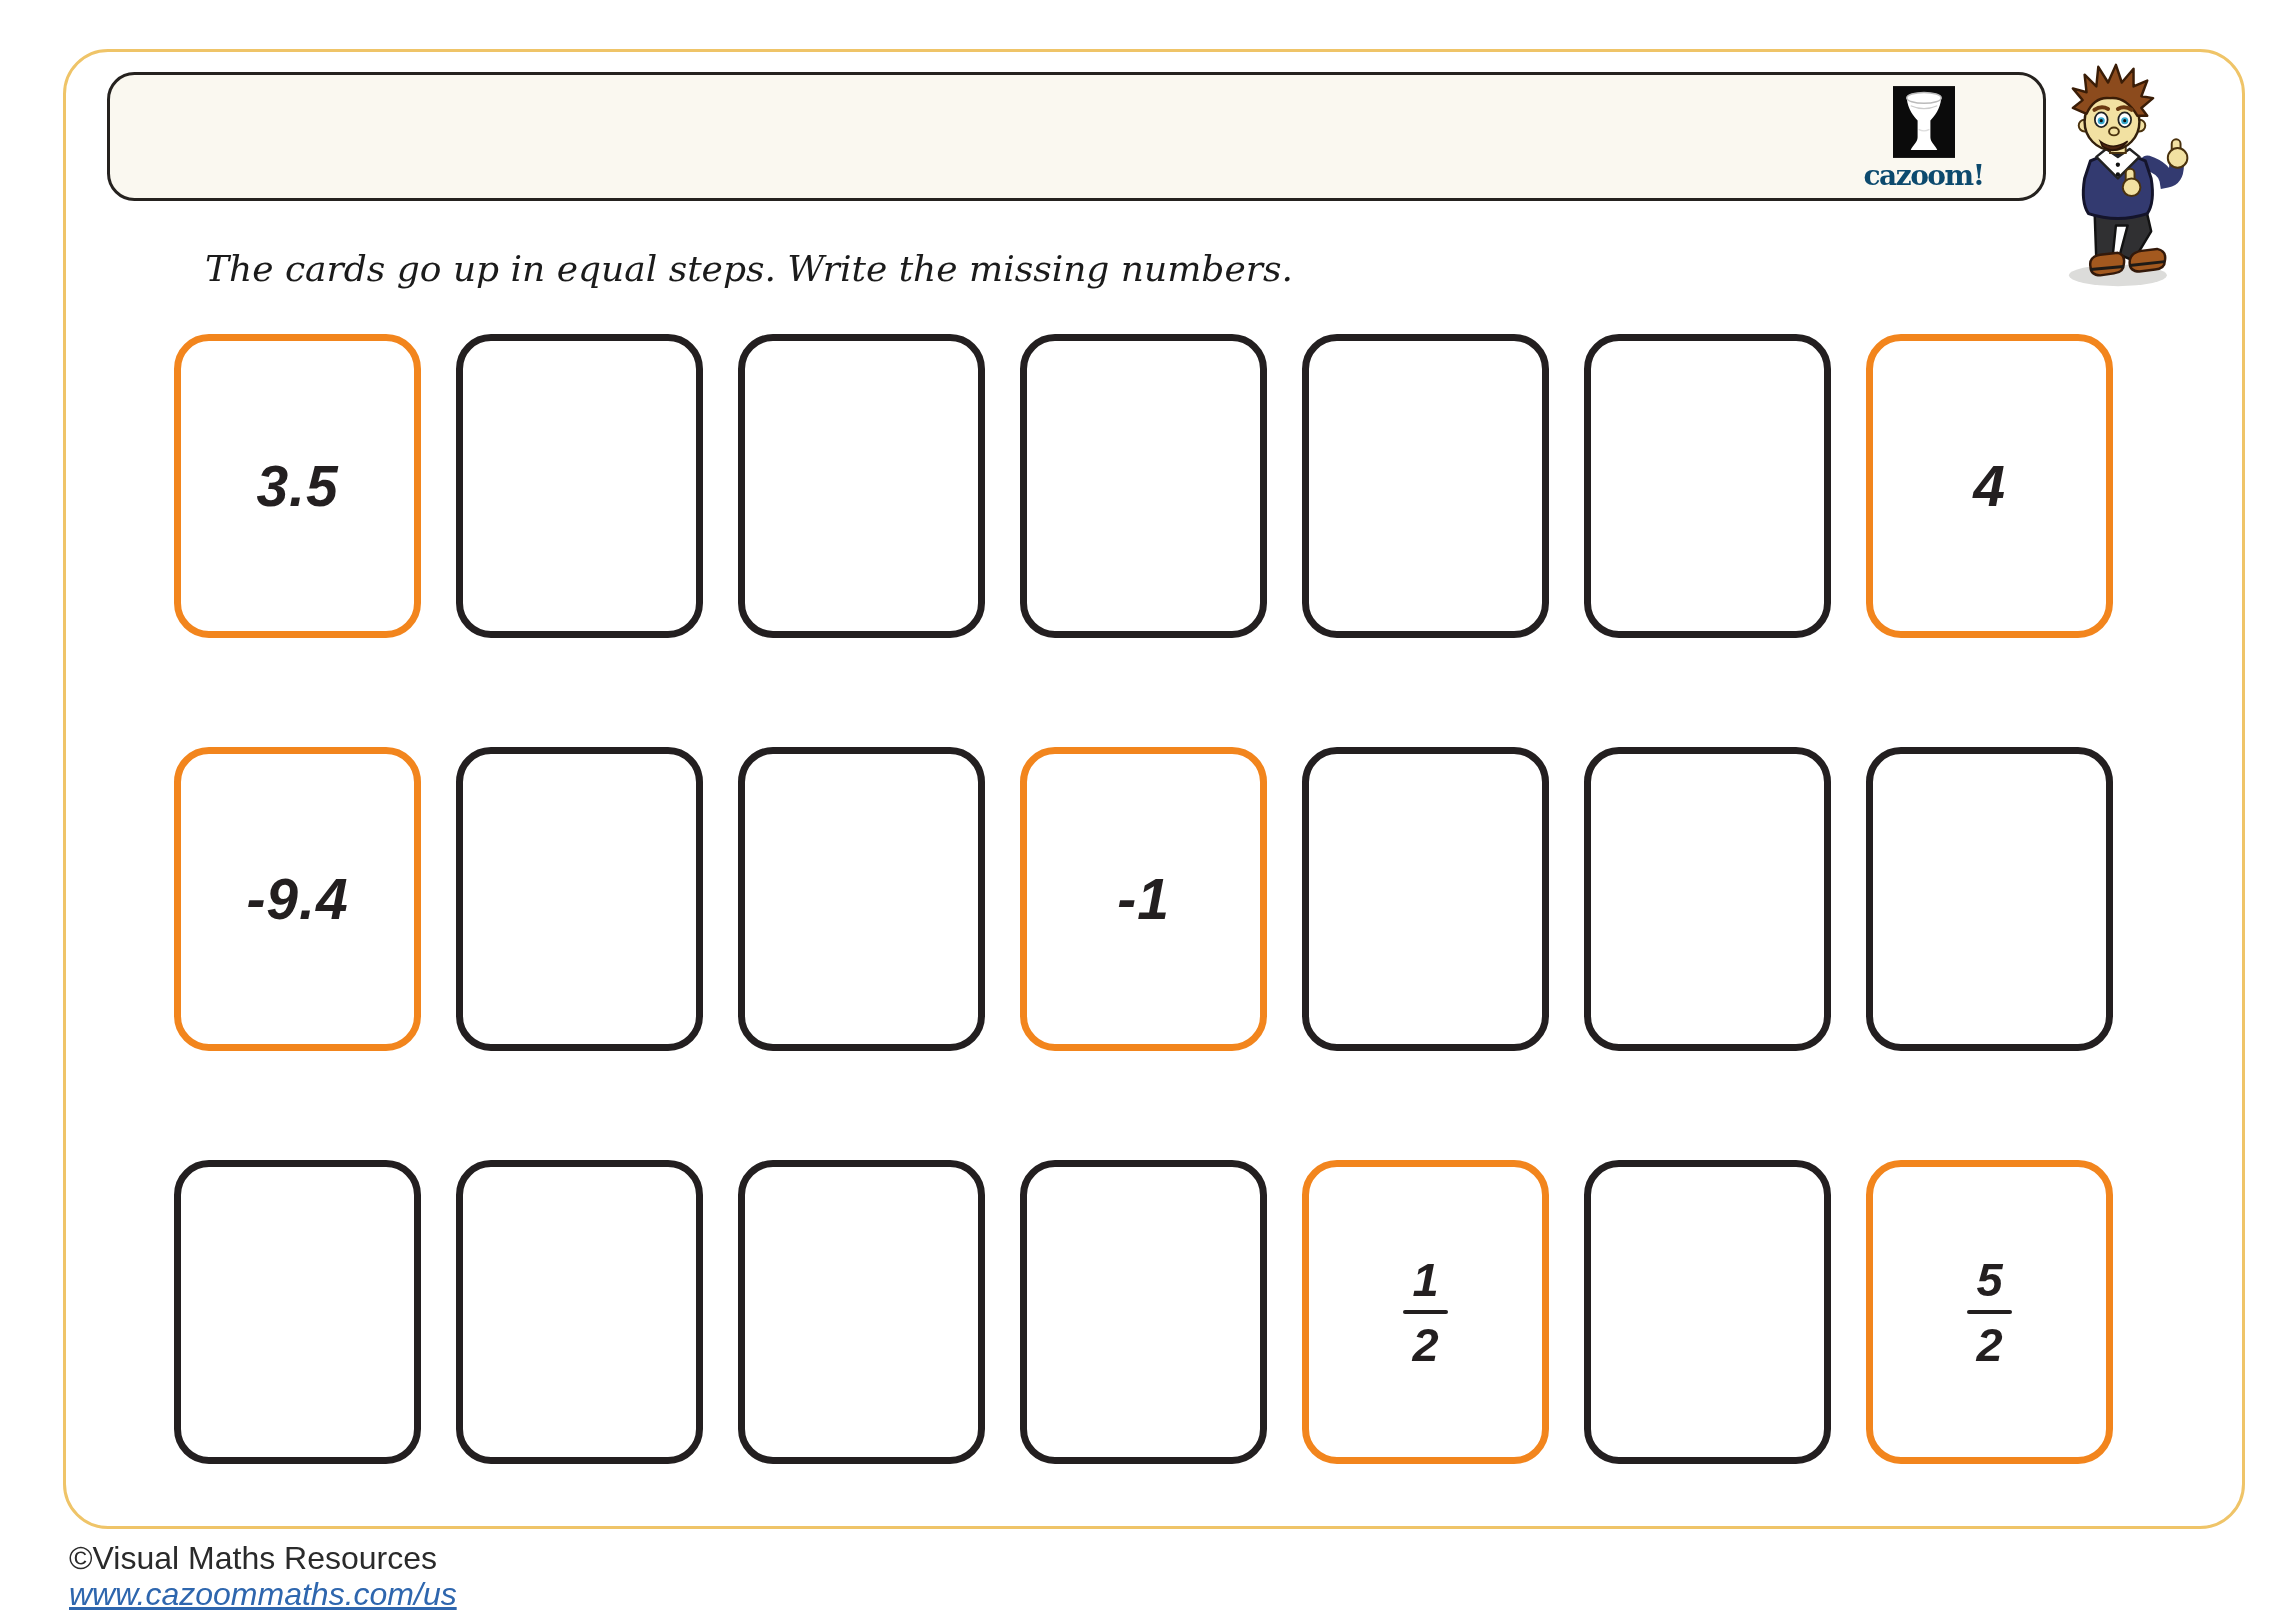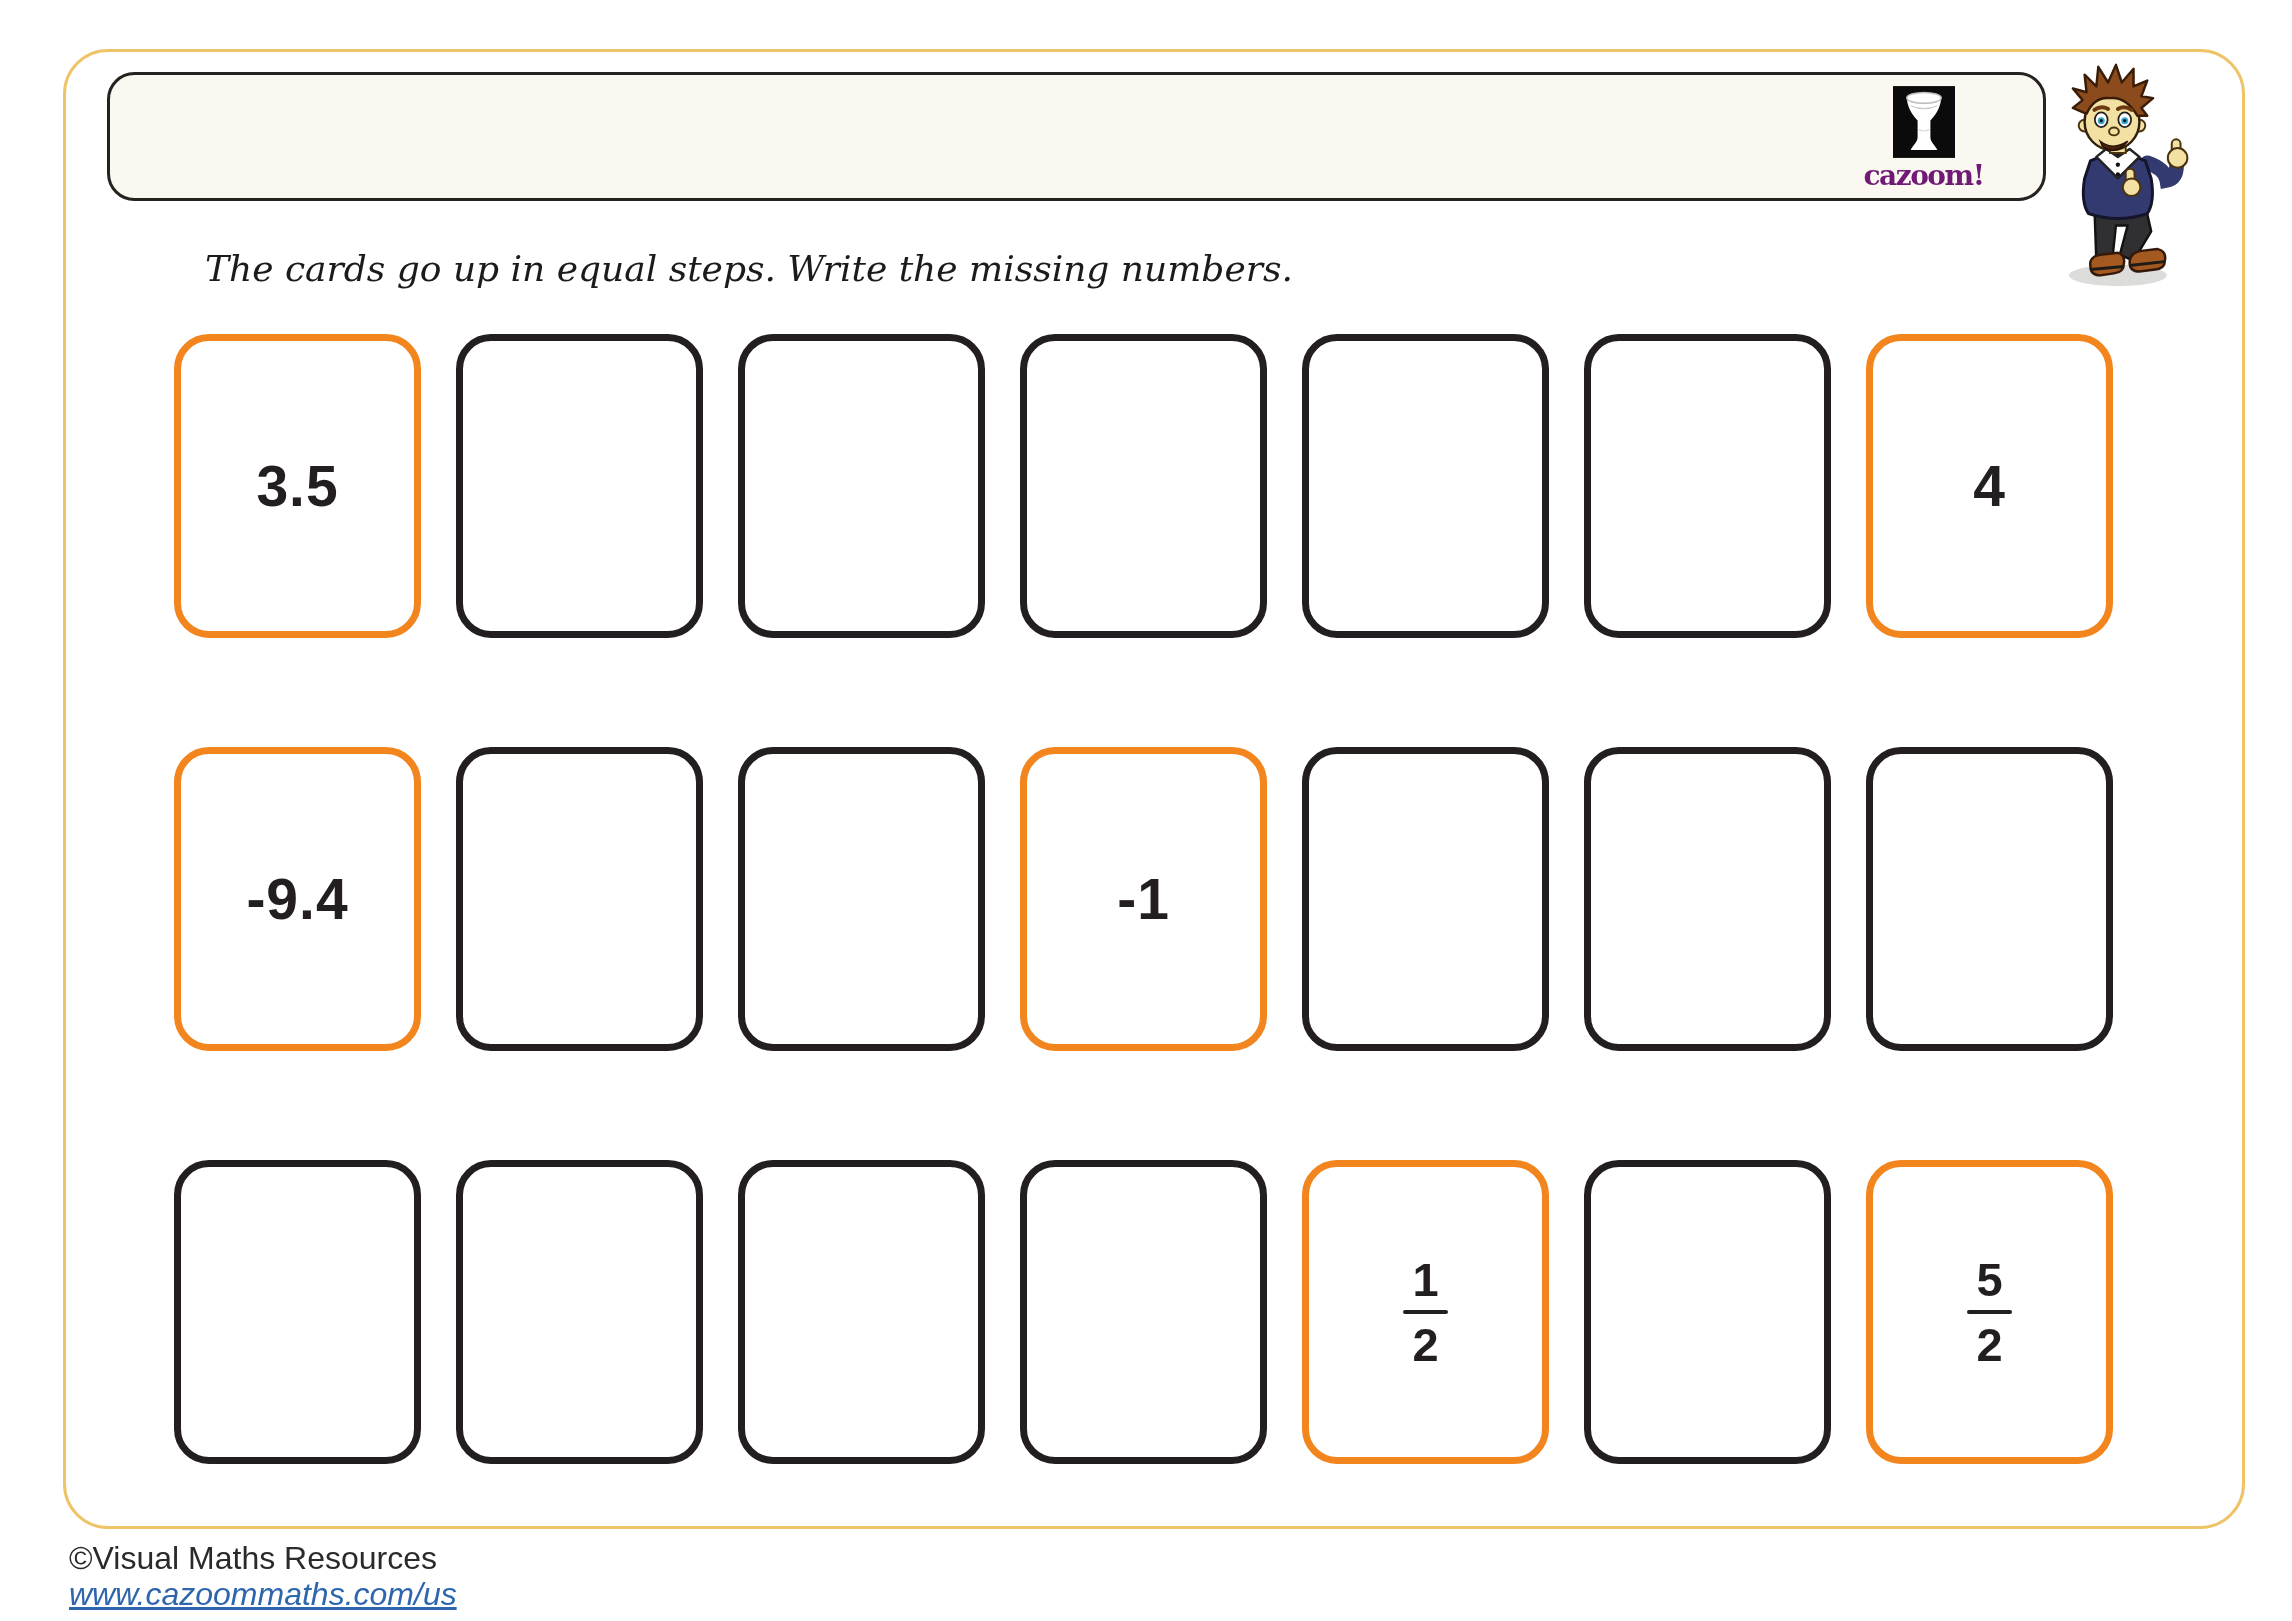--- a/index.html
+++ b/index.html
@@ -7,24 +7,24 @@
         font-family:"Liberation Sans",sans-serif;}
   .sheet{position:absolute;left:63px;top:49px;width:2176px;height:1474px;background:#fff;
          border:3.9px solid var(--border-yellow,#EFC468);border-radius:45px;}
   .title-box{position:absolute;left:41px;top:19.6px;width:1933px;height:123px;
              background:var(--title-bg,#FAF8F0);border:3.9px solid #25221F;border-radius:27.4px;}
   .title{position:absolute;left:47px;top:50%;transform:translateY(-50%);
          font-size:56px;font-weight:bold;color:#171514;letter-spacing:0.5px;white-space:nowrap;}
   .logo{position:absolute;right:41px;top:11.8px;width:157px;text-align:center;}
   .logo svg{display:block;margin:0 auto;}
   .logo-text{font-family:"DejaVu Serif",serif;font-weight:bold;font-size:28px;
-             letter-spacing:-1.5px;color:#701a75;margin-top:1px;}
+             letter-spacing:-1.5px;color:#0c4a6e;margin-top:1px;}
   .instruction{position:absolute;left:123px;top:180px;margin:16px;font-family:"DejaVu Serif",serif;
                font-style:italic;font-size:36px;color:#1b1b1b;white-space:nowrap;}
-  .card-row{position:absolute;left:108px;display:flex;gap:35px;height:304px;}
+  .card-row{position:absolute;left:108px;display:flex;gap:35px;height:304px;font-style:italic;}
   .row-1{top:282px;} .row-2{top:695px;} .row-3{top:1108px;}
   .card{width:247px;height:304px;box-sizing:border-box;background:#fff;border:7.8px solid #231F20;
         border-radius:35px;display:flex;align-items:center;justify-content:center;}
   .card.blank{border-color:var(--card-dark,#231F20);}
   .card.given{border-color:var(--accent-orange,#F2851D);}
   .card-value{font-size:57px;font-weight:bold;color:#231F20;letter-spacing:1px;}
   .fraction{display:flex;flex-direction:column;align-items:center;font-weight:bold;color:#231F20;}
   .fraction .num,.fraction .den{font-size:47px;line-height:1;}
   .fbar{width:45px;height:4.9px;background:#231F20;border-radius:2px;margin:6.9px 0;}
   .mascot{position:absolute;left:2061px;top:59px;}

